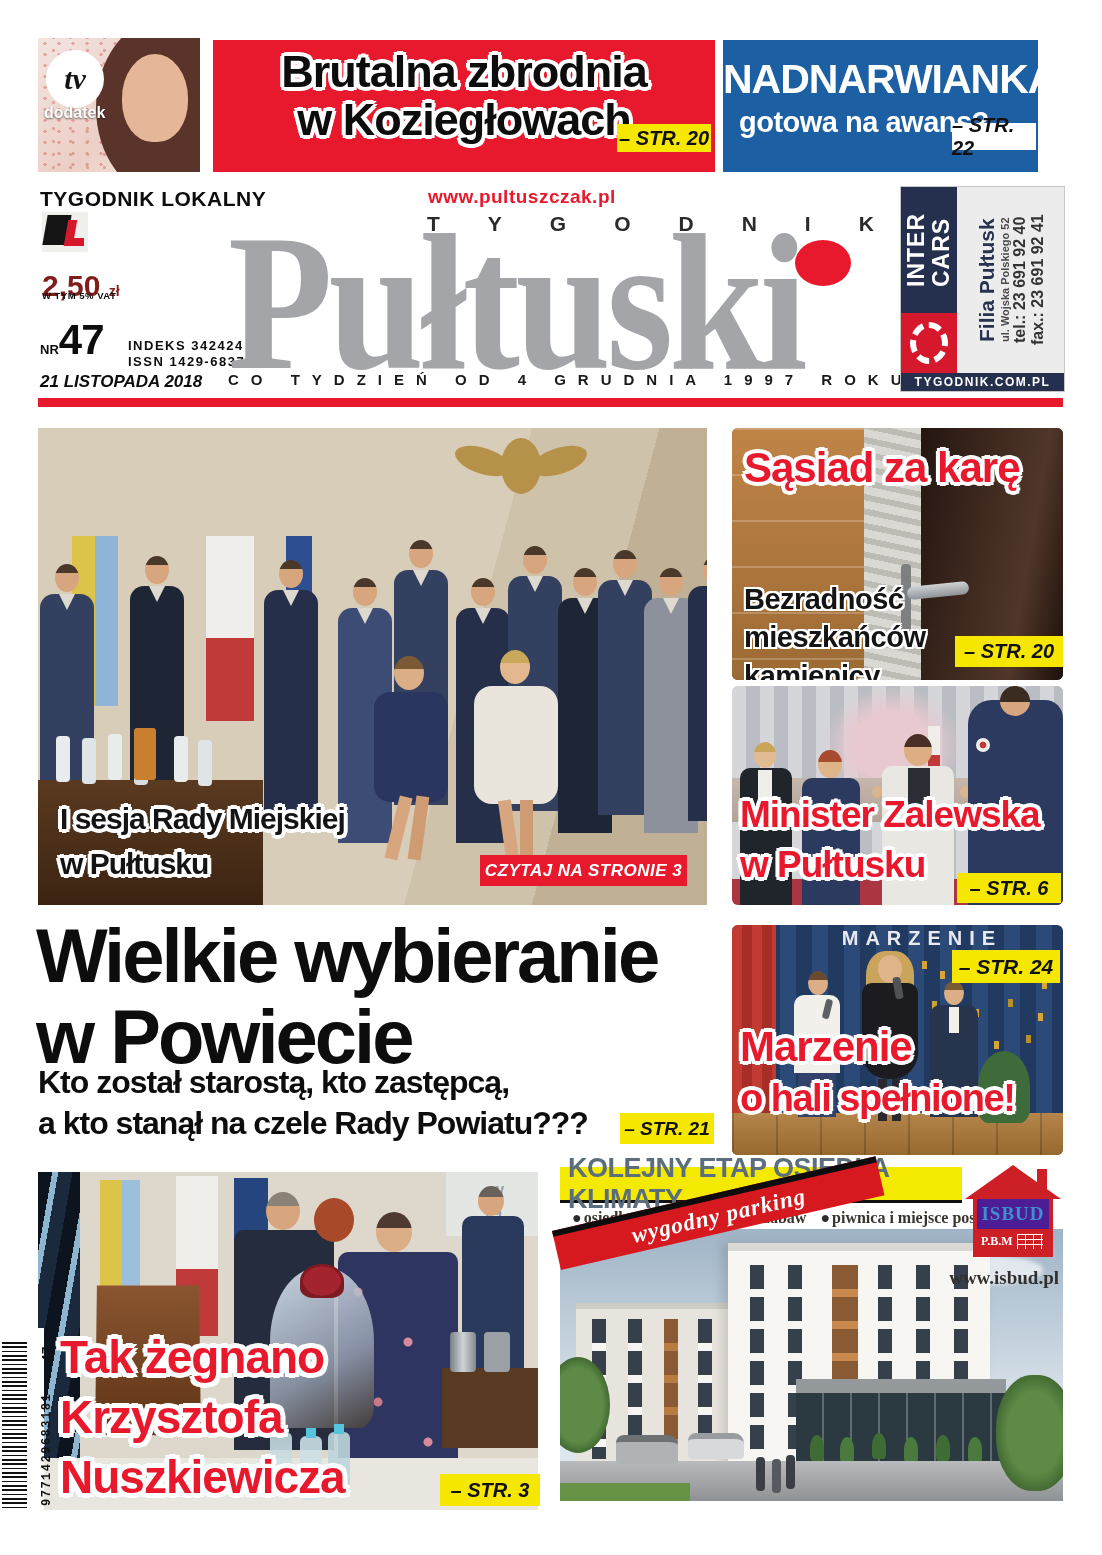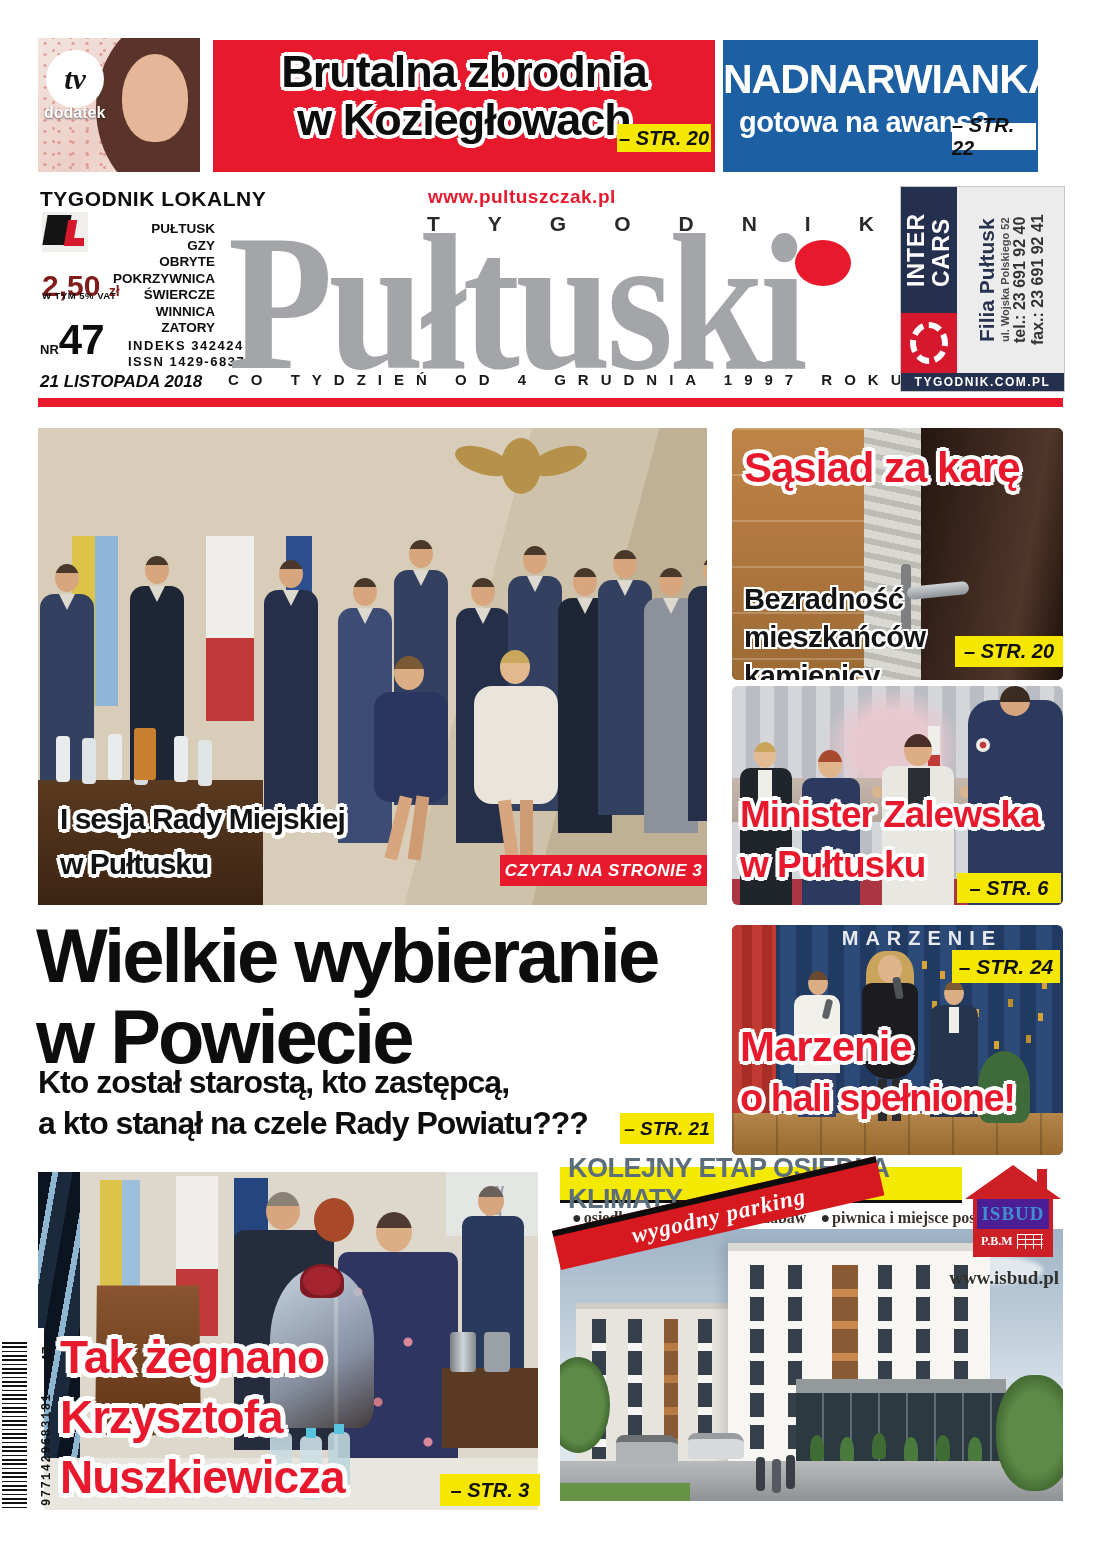--- a/index.html
+++ b/index.html
@@ -64,21 +64,21 @@
   .eagle{left:408px;top:2px;width:150px;height:72px;}
   .eagle i{position:absolute;background:#b6914a;border-radius:50%;}
   .pp{position:absolute;}
   .pp .hd{width:24px;height:28px;border-radius:50%;margin:0 auto;background:linear-gradient(#4a382b 0 32%,#d8a67e 32%);}
   .pp .bd{width:54px;height:235px;margin-top:2px;border-radius:14px 14px 0 0;position:relative;}
   .pp .bd::before{content:"";position:absolute;left:50%;top:0;transform:translateX(-50%);border-left:8px solid transparent;border-right:8px solid transparent;border-top:16px solid #ded9cf;}
   .c1{background:#262f49;} .c2{background:#33405f;} .c3{background:#8c919b;} .c4{background:#1e2534;} .c5{background:#3c4c74;}
   .flag{position:absolute;top:108px;}
   .nowi{left:16px;top:24px;font:900 66px "Liberation Sans",sans-serif;color:#f6e500;letter-spacing:-3px;white-space:nowrap;}
   .mp-cap{left:22px;top:368px;font:800 30px/1.5 "Liberation Sans",sans-serif;color:#141414;letter-spacing:-1px;}
-  .czytaj{left:462px;top:427px;width:207px;height:31px;}
+  .czytaj{left:442px;top:427px;width:207px;height:31px;}
   
   .door-photo{left:732px;top:428px;width:331px;height:252px;border-radius:6px;overflow:hidden;background:#3a2619;}
   .mini-photo{left:732px;top:686px;width:331px;height:219px;border-radius:6px;overflow:hidden;background:#c9ccd1;}
   .dream-photo{left:732px;top:925px;width:331px;height:230px;border-radius:6px;overflow:hidden;background:repeating-linear-gradient(90deg,#203a61 0 16px,#2c4a78 16px 32px);}
   .gh{position:absolute;border-radius:50%;}
   .gb{position:absolute;border-radius:10px 10px 0 0;}
   .story-red{font:900 40px "Liberation Sans",sans-serif;color:#e8192c;letter-spacing:-1px;white-space:nowrap;}
   
   .county-h{left:36px;top:916px;font:900 76px/1.06 "Liberation Sans",sans-serif;color:#0d0d0d;letter-spacing:-3px;}
   .county-s{left:38px;top:1062px;font:800 32px/1.28 "Liberation Sans",sans-serif;color:#0d0d0d;letter-spacing:-1px;}
@@ -145,29 +145,20 @@
     <div class="abs tl-red-h"></div>
   </div>
   <div class="abs mh-price"><span>2,50</span> <small>zł</small></div>
   <div class="abs mh-vat">W TYM 5% VAT</div>
   <div class="abs mh-nr"><span>NR</span><b>47</b></div>
   <div class="abs mh-idx">
     <div>INDEKS 342424</div>
     <div>ISSN 1429-6837</div>
   </div>
   <div class="abs mh-date">21 LISTOPADA 2018</div>
-  <div class="abs mh-towns">
-    <div>PUŁTUSK</div>
-    <div>GZY</div>
-    <div>OBRYTE</div>
-    <div>POKRZYWNICA</div>
-    <div>ŚWIERCZE</div>
-    <div>WINNICA</div>
-    <div>ZATORY</div>
-  </div>
   <div class="abs mh-www">www.pultuszczak.pl</div>
   <div class="abs mh-tyg">TYGODNIK</div>
   <div class="abs mh-title">Pułtuski</div>
   <div class="abs mh-dot"></div>
   <div class="abs mh-tag">CO TYDZIEŃ OD 4 GRUDNIA 1997 ROKU</div>
   <div class="abs red-bar"></div>
 
   <div class="abs ic-ad">
     <div class="ic-main">
       <div class="ic-left">

